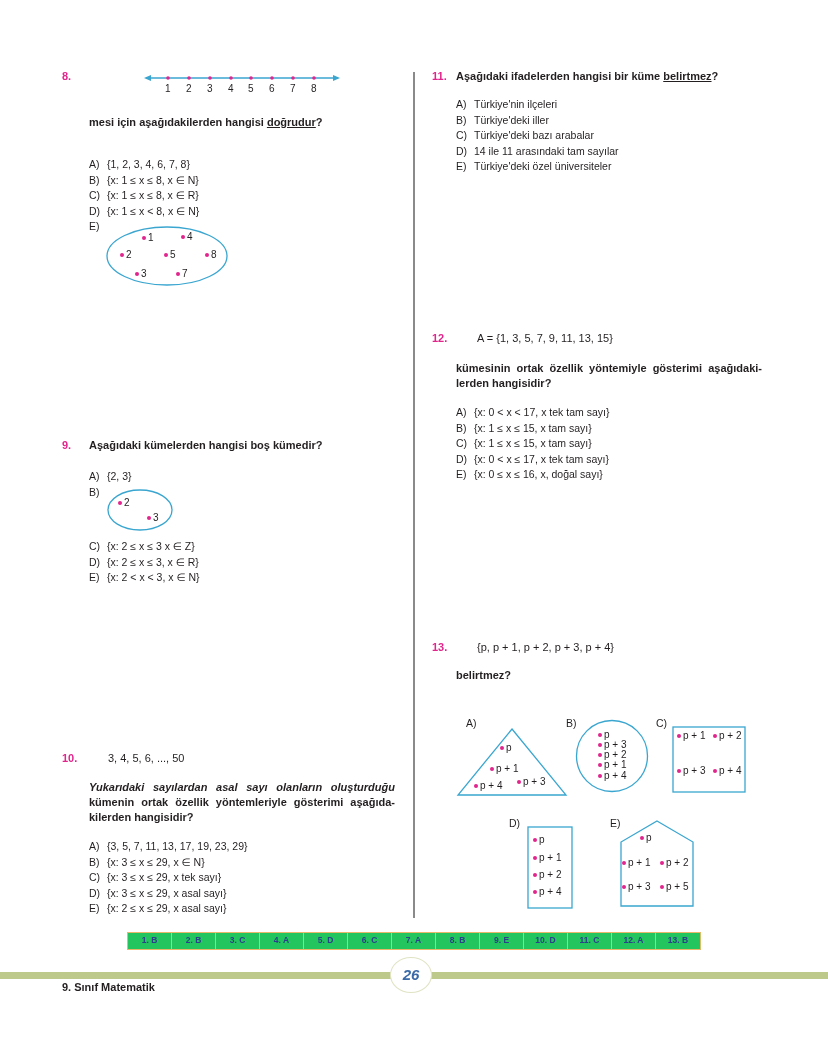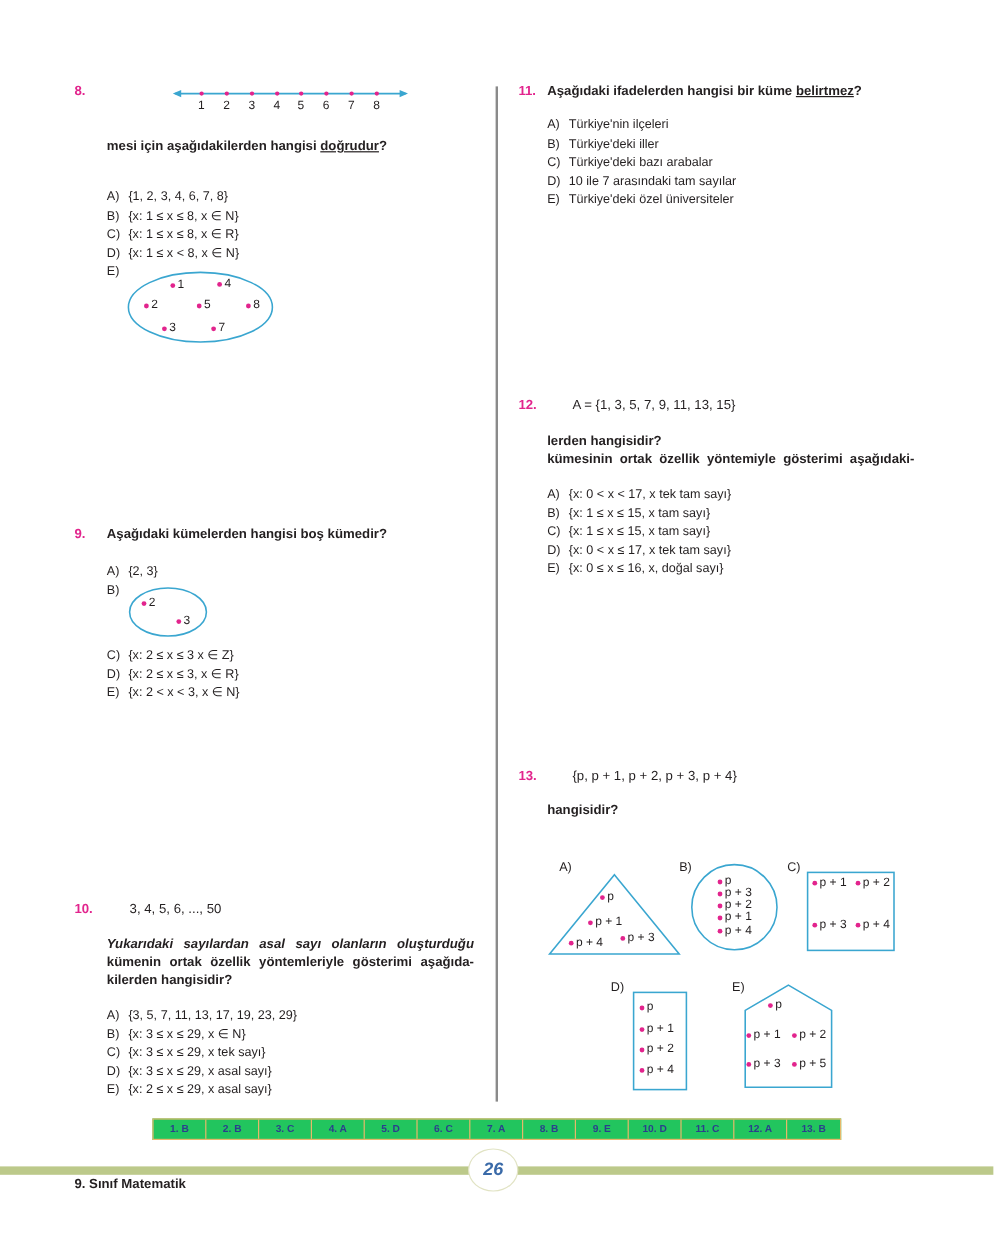--- a/index.html
+++ b/index.html
@@ -197,35 +197,35 @@
     <div class="opt">
         <span class="lbl">B)</span>
         <span>Türkiye'deki iller</span>
       </div>
     <div class="opt">
         <span class="lbl">C)</span>
         <span>Türkiye'deki bazı arabalar</span>
       </div>
     <div class="opt">
         <span class="lbl">D)</span>
-        <span>10 ile 7 arasındaki tam sayılar</span>
+        <span>14 ile 11 arasındaki tam sayılar</span>
       </div>
     <div class="opt">
         <span class="lbl">E)</span>
         <span>Türkiye'deki özel üniversiteler</span>
       </div>
   </div>
 </div>
 
 <div>
   <span class="qnum" style="left:432px; top:332px;">12.</span>
   <span class="plain" style="left:477px; top:332px;">A = {1, 3, 5, 7, 9, 11, 13, 15}</span>
   <div class="stem" style="left:456px; top:361px; width:306px;">
+    <div style="text-align:justify; text-align-last:justify;">kümesinin ortak özellik yöntemiyle gösterimi aşağıdaki-</div>
     <div>lerden hangisidir?</div>
-    <div style="text-align:justify; text-align-last:justify;">kümesinin ortak özellik yöntemiyle gösterimi aşağıdaki-</div>
   </div>
   <div class="opts" style="left:456px; top:405px;">
     <div class="opt">
         <span class="lbl">A)</span>
         <span>{x: 0 &lt; x &lt; 17, x tek tam sayı}</span>
       </div>
     <div class="opt">
         <span class="lbl">B)</span>
         <span>{x: 1 ≤ x ≤ 15, x tam sayı}</span>
       </div>
@@ -241,21 +241,21 @@
         <span class="lbl">E)</span>
         <span>{x: 0 ≤ x ≤ 16, x, doğal sayı}</span>
       </div>
   </div>
 </div>
 
 <div>
   <span class="qnum" style="left:432px; top:641px;">13.</span>
   <span class="plain" style="left:477px; top:641px;">{p, p + 1, p + 2, p + 3, p + 4}</span>
   <div class="stem" style="left:456px; top:668px; width:306px;">
-    <div>hangisidir?</div>
+    <div>belirtmez?</div>
   </div>
 
   <div>
     <span class="venn-label" style="left:466px; top:717px;">A)</span>
     <svg style="left:456px; top:727px;" width="112" height="70">
       <polygon points="56,2 110,68 2,68" fill="none" stroke="#3aa6d0" stroke-width="1.3"></polygon>
     </svg>
     <div class="venn-item" style="left:500px; top:742px;">
         <span class="d"></span>
         <span>p</span>

